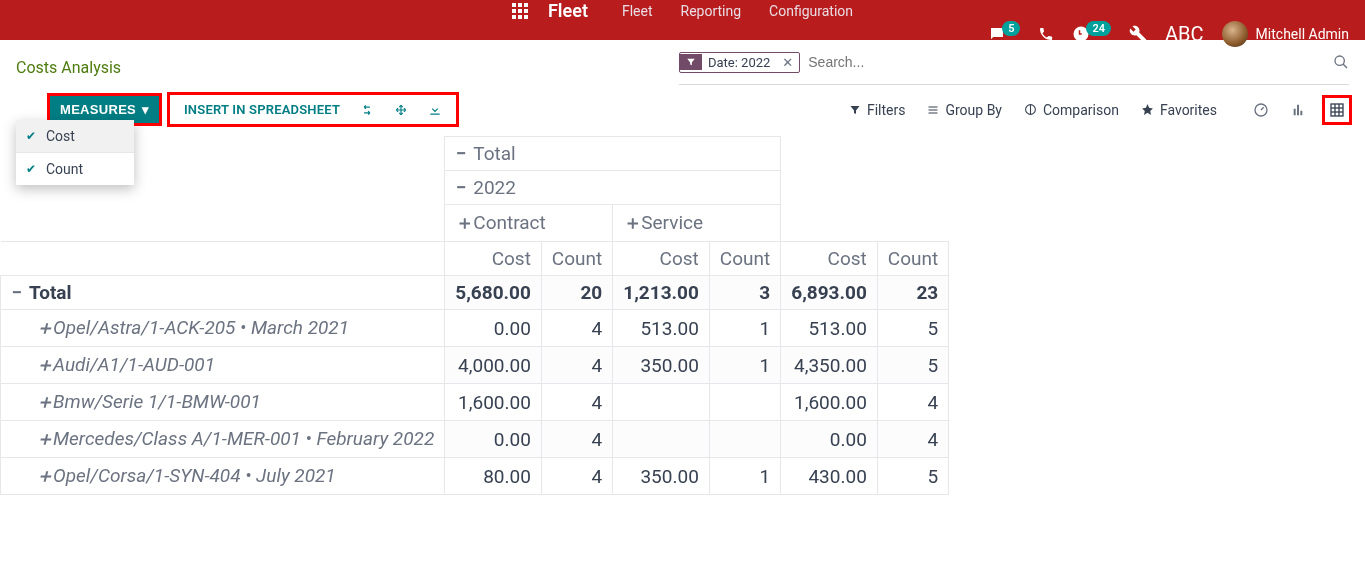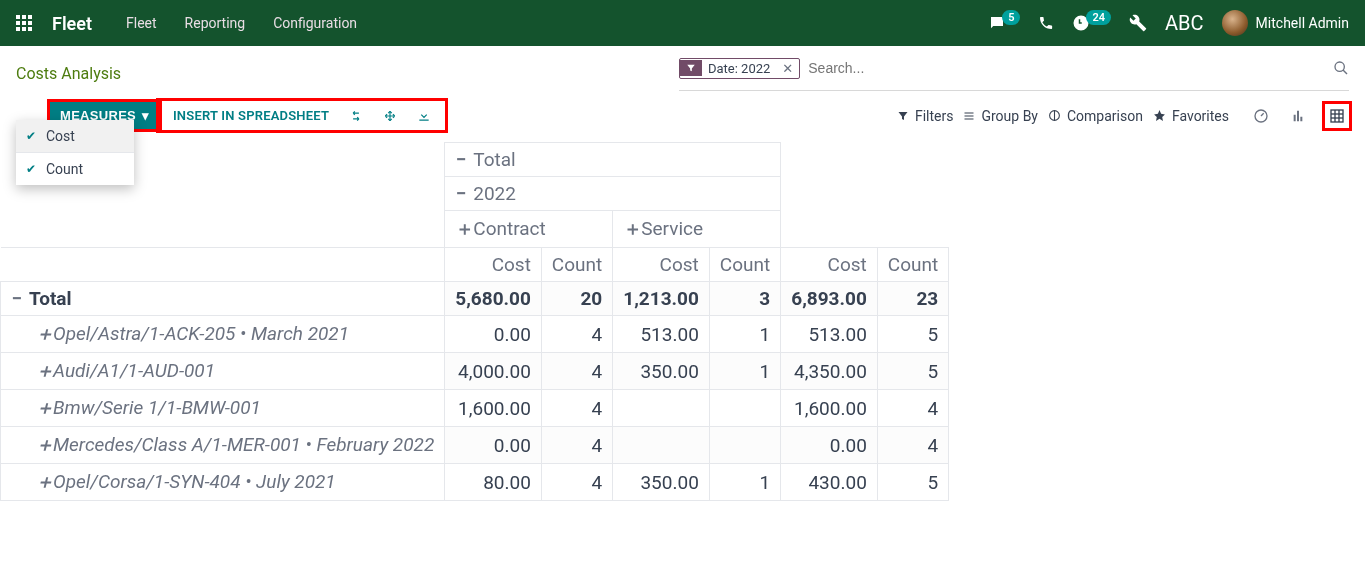--- a/index.html
+++ b/index.html
@@ -1,19 +1,19 @@
 <!DOCTYPE html>
 <html><head>
 <meta charset="utf-8">
 <style>
   * { box-sizing: border-box; margin: 0; padding: 0; }
   body { font-family: -apple-system, BlinkMacSystemFont, "Segoe UI", Roboto, sans-serif; font-size: 13px; color: #374151; background: #fff; width: 1365px; }
   
   
-  .navbar { background: #14532d; height: 46px; display: flex; align-items: center; padding: 0 16px; color: #fff; }
+  .navbar { background: #b91c1c; height: 40px; display: flex; align-items: center; padding: 0 16px; color: #fff; flex-direction: column; }
   .navbar-left { display: flex; align-items: center; gap: 20px; }
   .app-switcher { display: grid; grid-template-columns: repeat(3,4px); grid-template-rows: repeat(3,4px); gap: 2px; cursor: pointer; }
   .app-switcher span { background: #fff; width:4px; height:4px; }
   .app-title { font-size: 18px; font-weight: 600; }
   .nav-links { display: flex; gap: 28px; margin-left: 14px; }
   .nav-link { color: #E8DDE4; font-size: 14px; cursor: pointer; }
   .navbar-right { margin-left: auto; display: flex; align-items: center; gap: 18px; }
   .icon-btn { position: relative; color: #fff; cursor: pointer; display:flex; align-items:center; }
   .badge { background: #00A09D; color: #fff; border-radius: 10px; padding: 1px 6px; font-size: 11px; font-weight: 600; margin-left: -4px; position: relative; top: -6px; }
   .user-abc { color: #fff; font-size: 20px; text-align: center; }
@@ -29,25 +29,25 @@
   .facet { display: flex; align-items: center; border: 1px solid #714B67; border-radius: 2px; overflow: hidden; font-size: 13px; }
   .facet-icon { background: #714B67; color: #fff; padding: 3px 6px; display:flex; align-items:center; }
   .facet-label { padding: 2px 6px; color: #374151; }
   .facet-remove { padding: 0 6px; color: #6B7280; cursor: pointer; }
   .search-input { flex: 1; border: none; outline: none; padding: 4px 8px; font-size: 14px; background: transparent; }
   .search-icon { color: #6B7280; cursor: pointer; }
   
   .cp-row2 { display: flex; align-items: center; margin-top: 10px; padding-bottom: 8px; padding-left: 34px; }
   .measures-btn { background: #017E84; color: #fff; border: none; padding: 6px 10px; font-size: 13px; font-weight: 600; cursor: pointer; display:flex; align-items:center; gap:6px; letter-spacing: 0.3px; }
   .hl-red { outline: 3px solid #F00; outline-offset: 0; }
-  .toolbar-box { display: flex; align-items: center; gap: 4px; margin-left: 0; padding: 3px 6px; }
+  .toolbar-box { display: flex; align-items: center; gap: 4px; margin-left: 11px; padding: 3px 6px; }
   .insert-link { color: #017E84; font-weight: 600; font-size: 13px; padding: 4px 8px; cursor: pointer; letter-spacing: 0.2px; }
   .tool-icon { color: #017E84; padding: 4px 8px; cursor: pointer; }
   
-  .cp-right { margin-left: auto; display: flex; align-items: center; gap: 10px; }
+  .cp-right { margin-left: auto; display: flex; align-items: center; gap: 22px; }
   .cp-filter-btn { display: flex; align-items: center; gap: 6px; color: #374151; cursor: pointer; font-size: 14px; }
   .view-switcher { display: flex; align-items: center; gap: 14px; margin-left: 10px; }
   .view-icon { color: #6B7280; cursor: pointer; padding: 4px; }
   .view-icon.active { color: #374151; }
   
   
   .measures-dropdown { position: absolute; top: 120px; left: 16px; width: 118px; background: #fff; box-shadow: 0 4px 12px rgba(0,0,0,0.25); z-index: 10; }
   .measures-item { display: flex; align-items: center; gap: 8px; padding: 8px 10px; cursor: pointer; font-size: 14px; color: #374151; }
   .measures-item.selected { background: #F1F1F1; }
   .measures-divider { height: 1px; background: #E5E7EB; }

